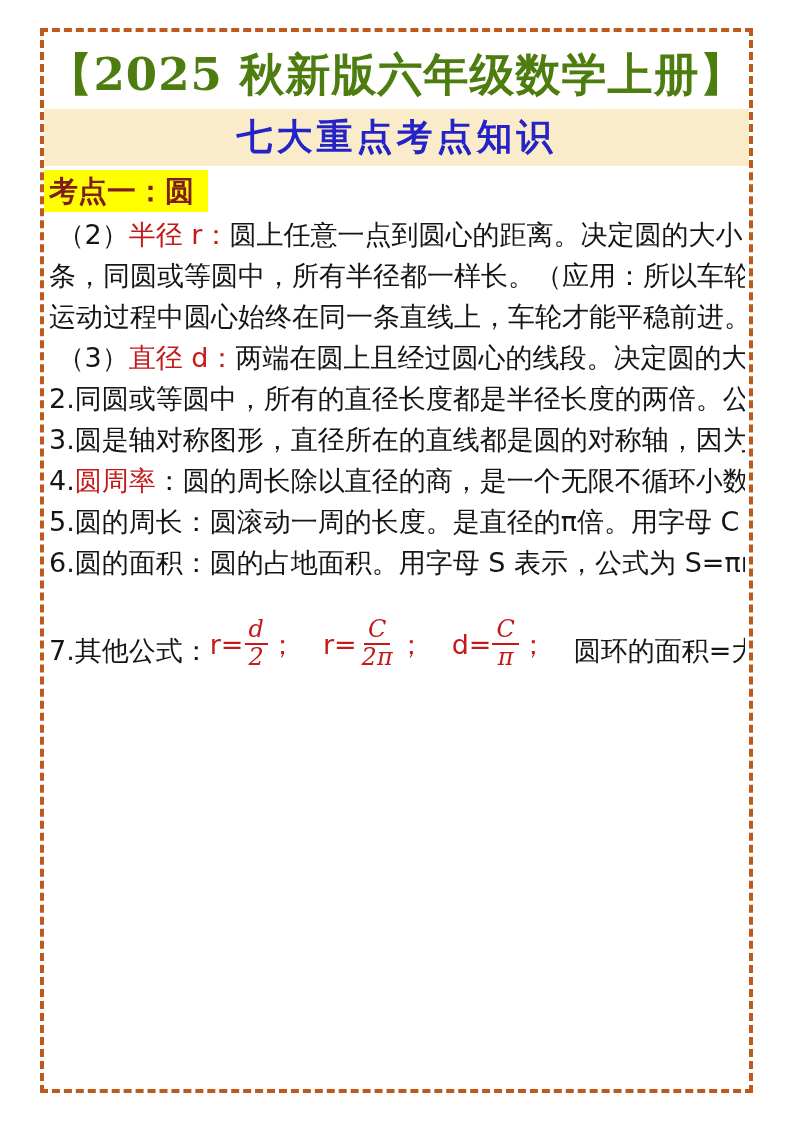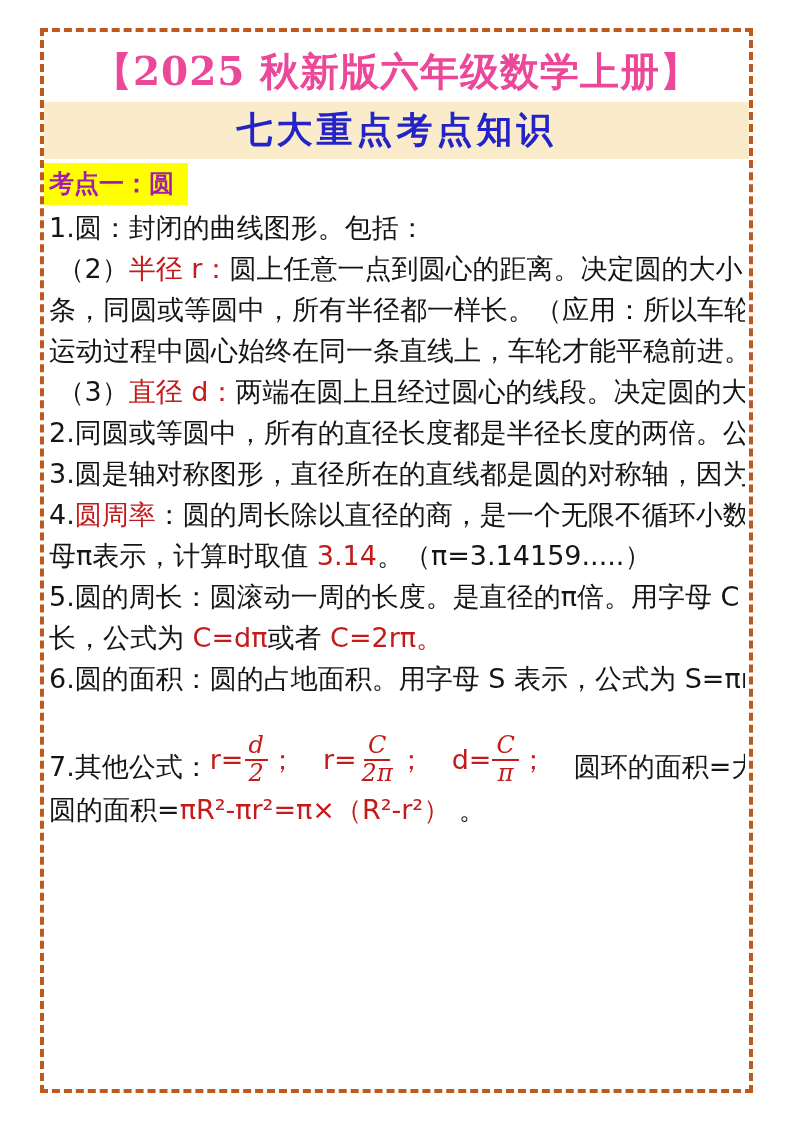--- a/index.html
+++ b/index.html
@@ -9,35 +9,35 @@
     -webkit-font-smoothing:antialiased;
   }
   .frame{
     position:absolute;left:40px;top:28px;width:713px;height:1065px;
     box-sizing:border-box;border:4px dashed #bf5a1e;background:#ffffff;
     overflow:hidden;
   }
   .title{
     margin-top:16px;text-align:center;
     font-family:"DejaVu Serif","Liberation Serif",serif;
-    font-weight:700;font-size:39px;line-height:1.2;color:#ec4899;
+    font-weight:700;font-size:45px;line-height:1.2;color:#4d7c0f;
     letter-spacing:1px;white-space:nowrap;
   }
   .subtitle-band{
     margin-top:7px;height:57px;background:#faeccb;
     display:flex;align-items:center;justify-content:center;
   }
   .subtitle{
     font-family:"DejaVu Serif","Liberation Serif",serif;
     font-weight:700;font-size:36px;color:#2323c8;letter-spacing:4px;
   }
   .heading-row{margin-top:4px;height:42px;}
   .heading{
-    display:inline-block;background:#ffff00;color:#a21caf;
-    font-size:25px;font-weight:700;line-height:42px;
+    display:inline-block;background:#ffff00;color:#7f1d1d;
+    font-size:29px;font-weight:700;line-height:42px;
     padding:0 14px 0 5px;white-space:pre;
   }
   .content{padding:2px 4px 0 5px;font-size:27px;color:#151515;}
   .line{
     height:41px;line-height:41px;white-space:pre;overflow:hidden;
   }
   .formula-line{
     height:84px;display:flex;align-items:flex-end;overflow:hidden;
     margin-top:4px;
   }
@@ -60,28 +60,24 @@
 
 <div class="frame">
   <div class="title">【2025 秋新版六年级数学上册】</div>
   <div class="subtitle-band">
     <span class="subtitle">七大重点考点知识</span>
   </div>
   <div class="heading-row">
     <span class="heading">考点一：圆</span>
   </div>
   <div class="content">
-      <div class="line"><span class="black">1.圆：封闭的曲线图形。包括：</span></div>
       <div class="line"><span class="black"> （2）</span><span class="red">半径 r：</span><span class="black">圆上任意一点到圆心的距离。决定圆的大小，有无数</span></div>
       <div class="line"><span class="black">条，同圆或等圆中，所有半径都一样长。（应用：所以车轮是圆的，</span></div>
       <div class="line"><span class="black">运动过程中圆心始终在同一条直线上，车轮才能平稳前进。）</span></div>
       <div class="line"><span class="black"> （3）</span><span class="red">直径 d：</span><span class="black">两端在圆上且经过圆心的线段。决定圆的大小，有无</span></div>
       <div class="line"><span class="black">2.同圆或等圆中，所有的直径长度都是半径长度的两倍。公式为</span></div>
       <div class="line"><span class="black">3.圆是轴对称图形，直径所在的直线都是圆的对称轴，因为直径有</span></div>
       <div class="line"><span class="black">4.</span><span class="red">圆周率</span><span class="black">：圆的周长除以直径的商，是一个无限不循环小数，用字</span></div>
-      <div class="line"><span class="black">母π表示，计算时取值 </span><span class="red">3.14</span><span class="black">。（π=3.14159.....）</span></div>
       <div class="line"><span class="black">5.圆的周长：圆滚动一周的长度。是直径的π倍。用字母 C 表示周</span></div>
-      <div class="line"><span class="black">长，公式为 </span><span class="red">C=dπ</span><span class="black">或者 </span><span class="red">C=2rπ。</span></div>
       <div class="line"><span class="black">6.圆的面积：圆的占地面积。用字母 S 表示，公式为 S=πr²。（凡</span></div>
       <div class="line formula-line"><span class="black">7.其他公式：</span><span class="frac-group red"><span>r=</span><span class="fstack"><span class="fnum">d</span><span class="fden">2</span></span><span>；</span></span><span class="black">　</span><span class="frac-group red"><span>r=</span><span class="fstack"><span class="fnum">C</span><span class="fden">2π</span></span><span>；</span></span><span class="black">　</span><span class="frac-group red"><span>d=</span><span class="fstack"><span class="fnum">C</span><span class="fden">π</span></span><span>；</span></span><span class="black">　圆环的面积=大圆的面积-小</span></div>
-      <div class="line last-line"><span class="black">圆的面积=</span><span class="red">πR²-πr²=π×（R²-r²） </span><span class="black">。</span></div>
     </div>
 </div>
 
 </body></html>

